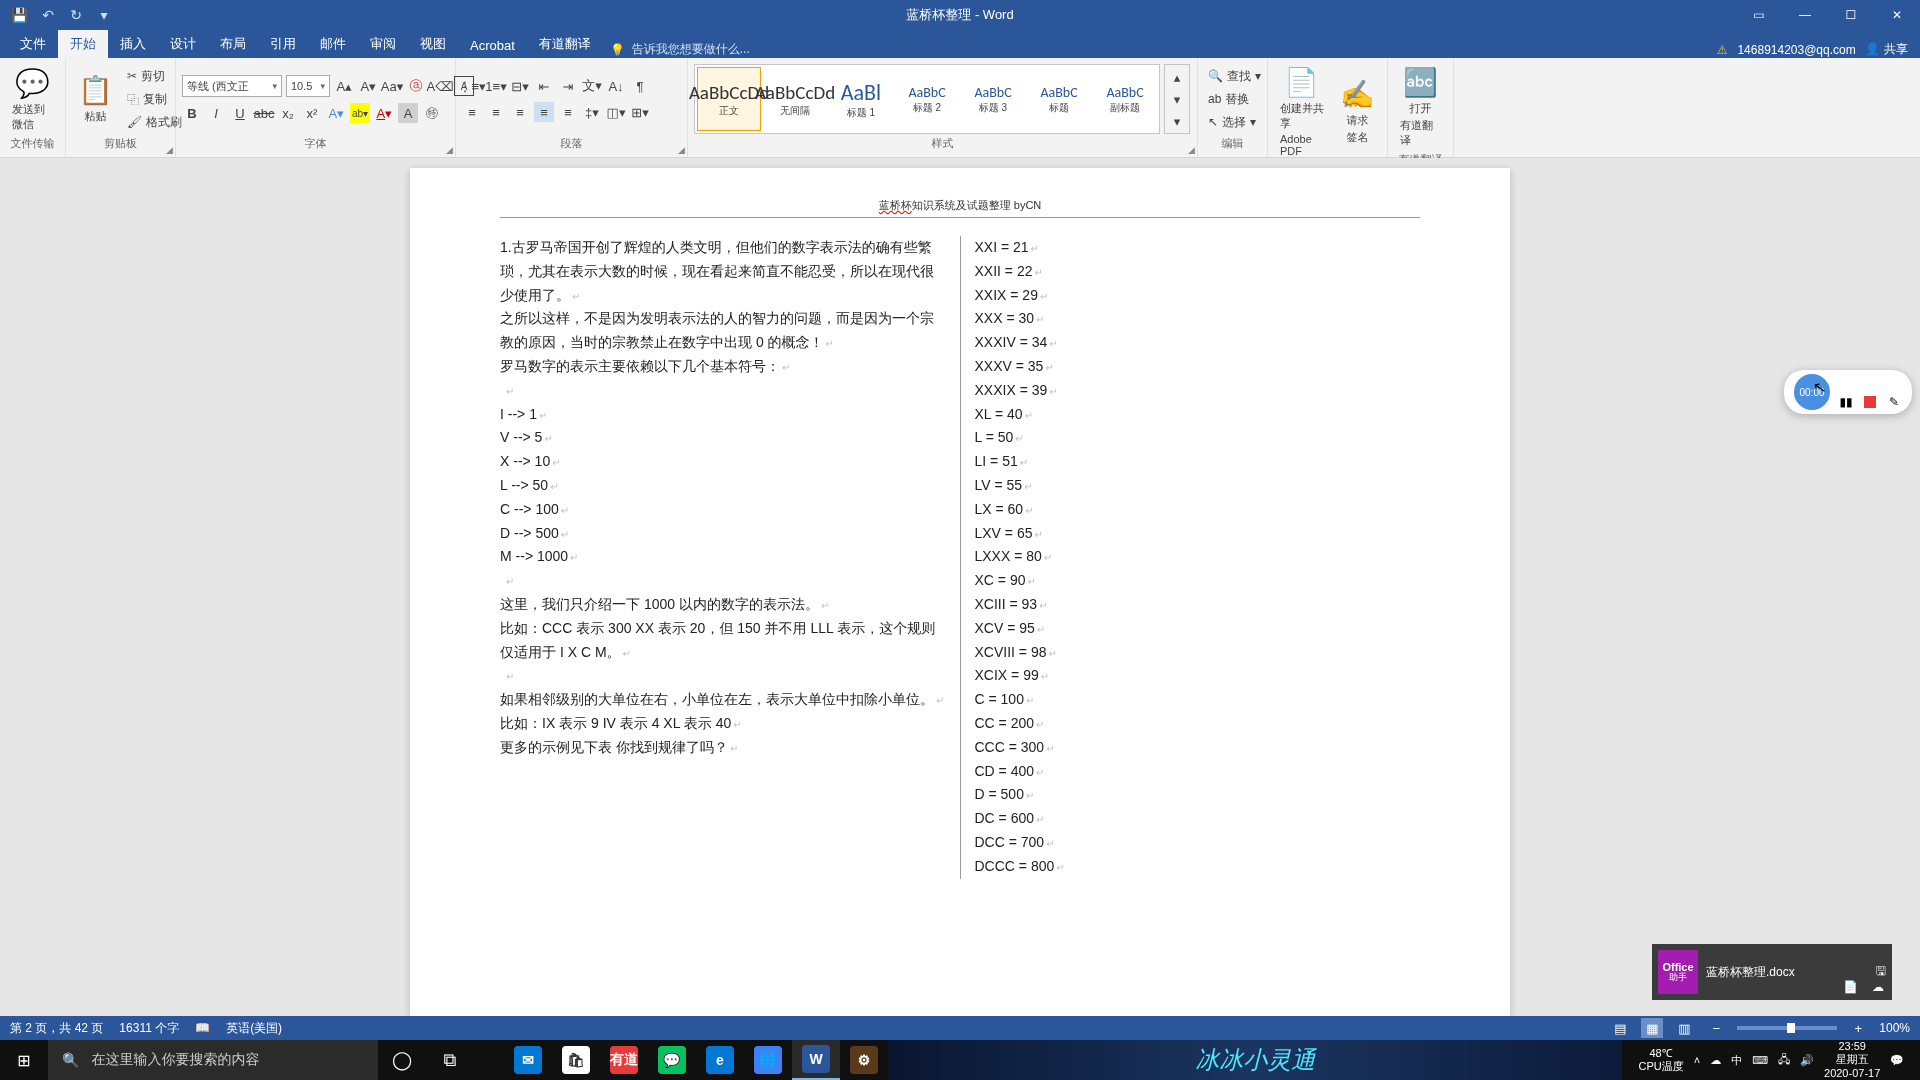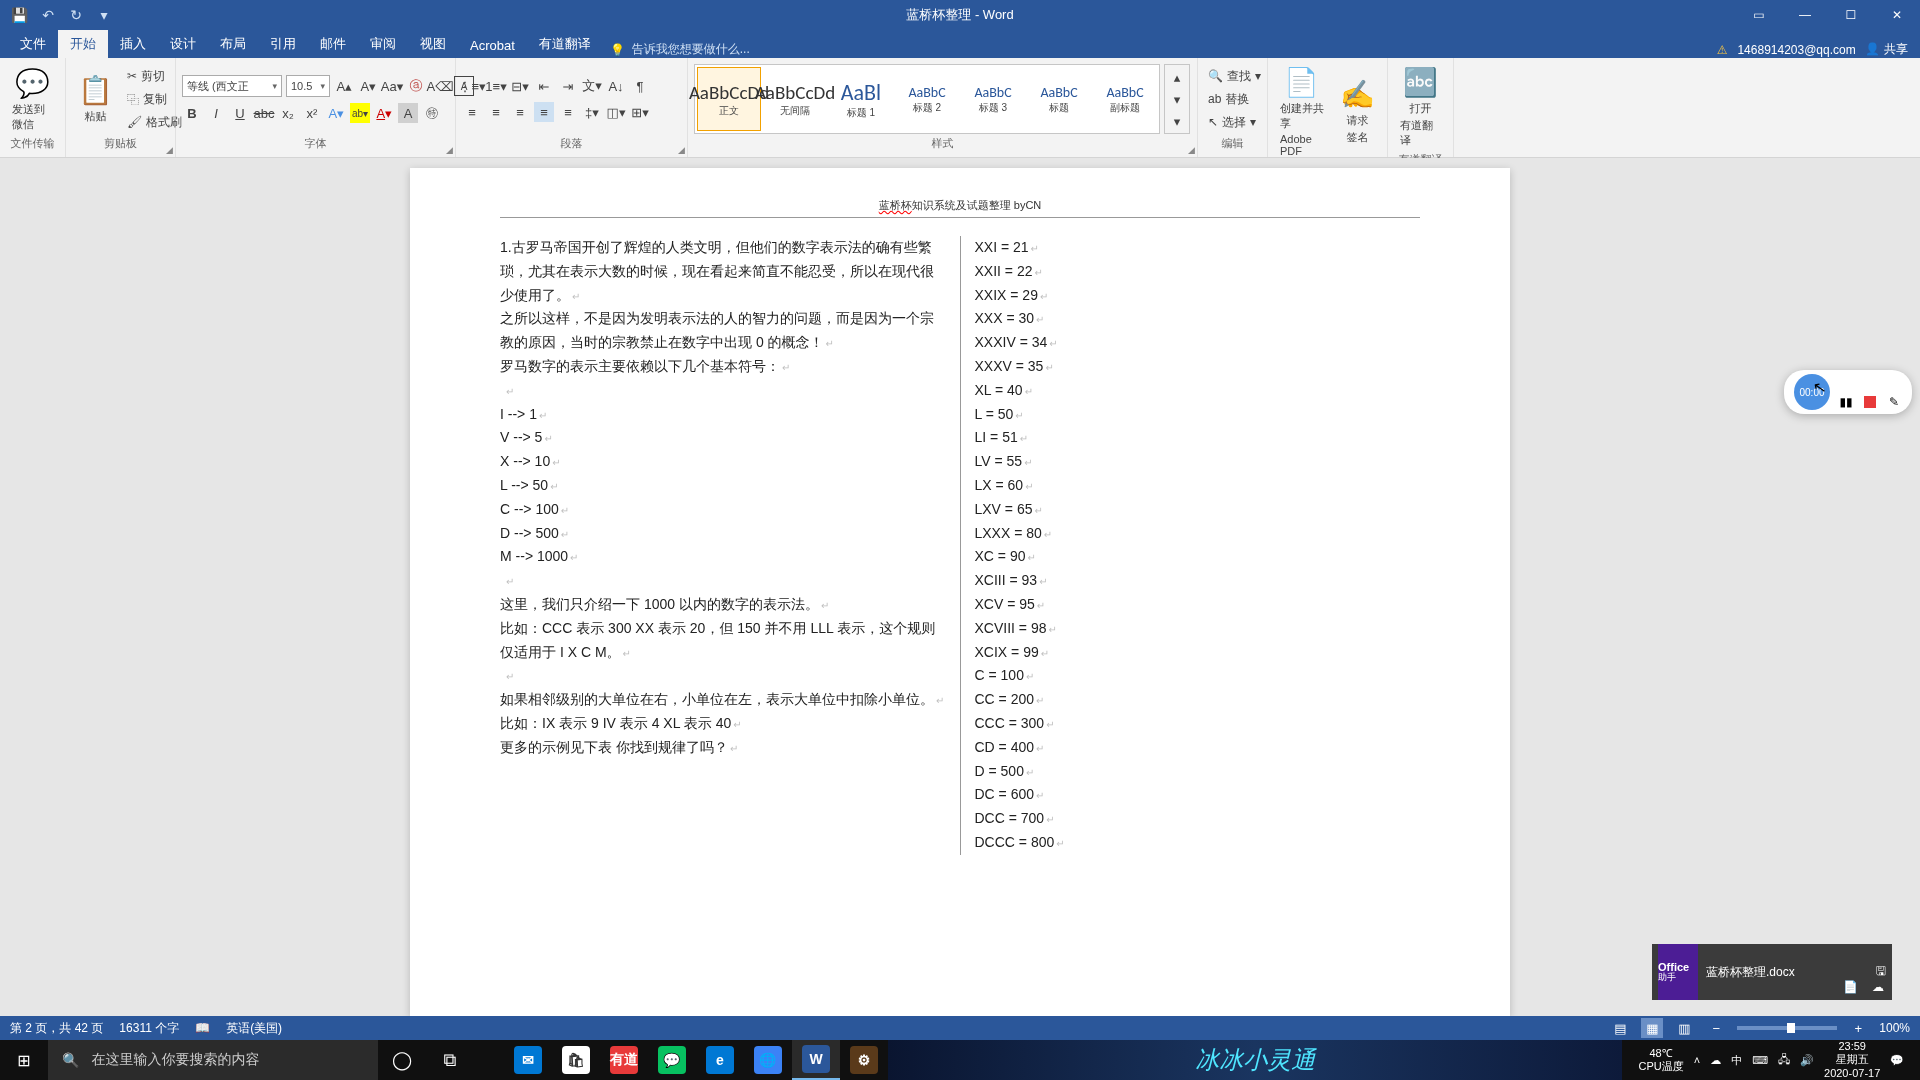--- a/index.html
+++ b/index.html
@@ -55,21 +55,21 @@
 .tb-app{width:48px;height:40px;display:flex;align-items:center;justify-content:center;color:#fff;font-size:18px}
 .tb-spacer{flex:1;display:flex;align-items:center;justify-content:center;background:linear-gradient(90deg,#0a1530,#1a3560,#0d1a3a);height:40px}
 .watermark{color:#4fe6ff;font-size:24px;font-style:italic;font-family:"STKaiti","KaiTi",serif}
 .tray{display:flex;align-items:center;gap:10px;color:#fff;font-size:11px;padding:0 16px}
 .tray-col{display:flex;flex-direction:column;align-items:center;line-height:1.2}
 .rec-widget{position:absolute;right:8px;top:370px;background:#fff;border-radius:20px;box-shadow:0 2px 10px rgba(0,0,0,.25);display:flex;align-items:flex-end;gap:8px;padding:4px 10px;z-index:50}
 .rec-time{background:#4a90e2;color:#fff;border-radius:50%;width:36px;height:36px;display:flex;align-items:center;justify-content:center;font-size:10px}
 .rec-btn{width:16px;height:16px;display:flex;align-items:center;justify-content:center;font-size:12px}
 .rec-stop{width:12px;height:12px;background:#e83a3a}
 .office-popup{position:absolute;right:28px;bottom:80px;width:240px;height:56px;background:#3b3b3b;display:flex;align-items:center;padding:6px;gap:8px;color:#fff;font-size:12px;z-index:50}
-.office-badge{width:40px;height:56px;background:#4c1d95;display:flex;flex-direction:column;align-items:flex-start;justify-content:center;font-size:9px;line-height:1.1}
+.office-badge{width:40px;height:44px;background:#a21caf;display:flex;flex-direction:column;align-items:center;justify-content:center;font-size:9px;line-height:1.1}
 .office-badge b{font-size:11px}
 .dlg-launch{position:absolute;right:2px;bottom:2px;font-size:9px;color:#888}
 .caret{font-size:9px;color:#666}
 .app-icon{width:28px;height:28px;border-radius:4px;display:flex;align-items:center;justify-content:center;font-size:14px;font-weight:bold;color:#fff}
 .cursor{position:absolute;right:94px;top:378px;font-size:16px;color:#000;z-index:60;transform:rotate(-10deg)}
 </style>
 </head>
 <body>
 
 <div class="titlebar">
@@ -325,20 +325,21 @@
           <p>比如：IX 表示 9   IV 表示 4   XL 表示 40</p>
           <p>更多的示例见下表    你找到规律了吗？</p>
         </div>
       <div class="col col2" id="col2">
           <p>XXI = 21</p>
           <p>XXII = 22</p>
           <p>XXIX = 29</p>
           <p>XXX = 30</p>
           <p>XXXIV = 34</p>
           <p>XXXV = 35</p>
+          <p>XXXIX = 39</p>
           <p>XL = 40</p>
           <p>L = 50</p>
           <p>LI = 51</p>
           <p>LV = 55</p>
           <p>LX = 60</p>
           <p>LXV = 65</p>
           <p>LXXX = 80</p>
           <p>XC = 90</p>
           <p>XCIII = 93</p>
           <p>XCV = 95</p>

